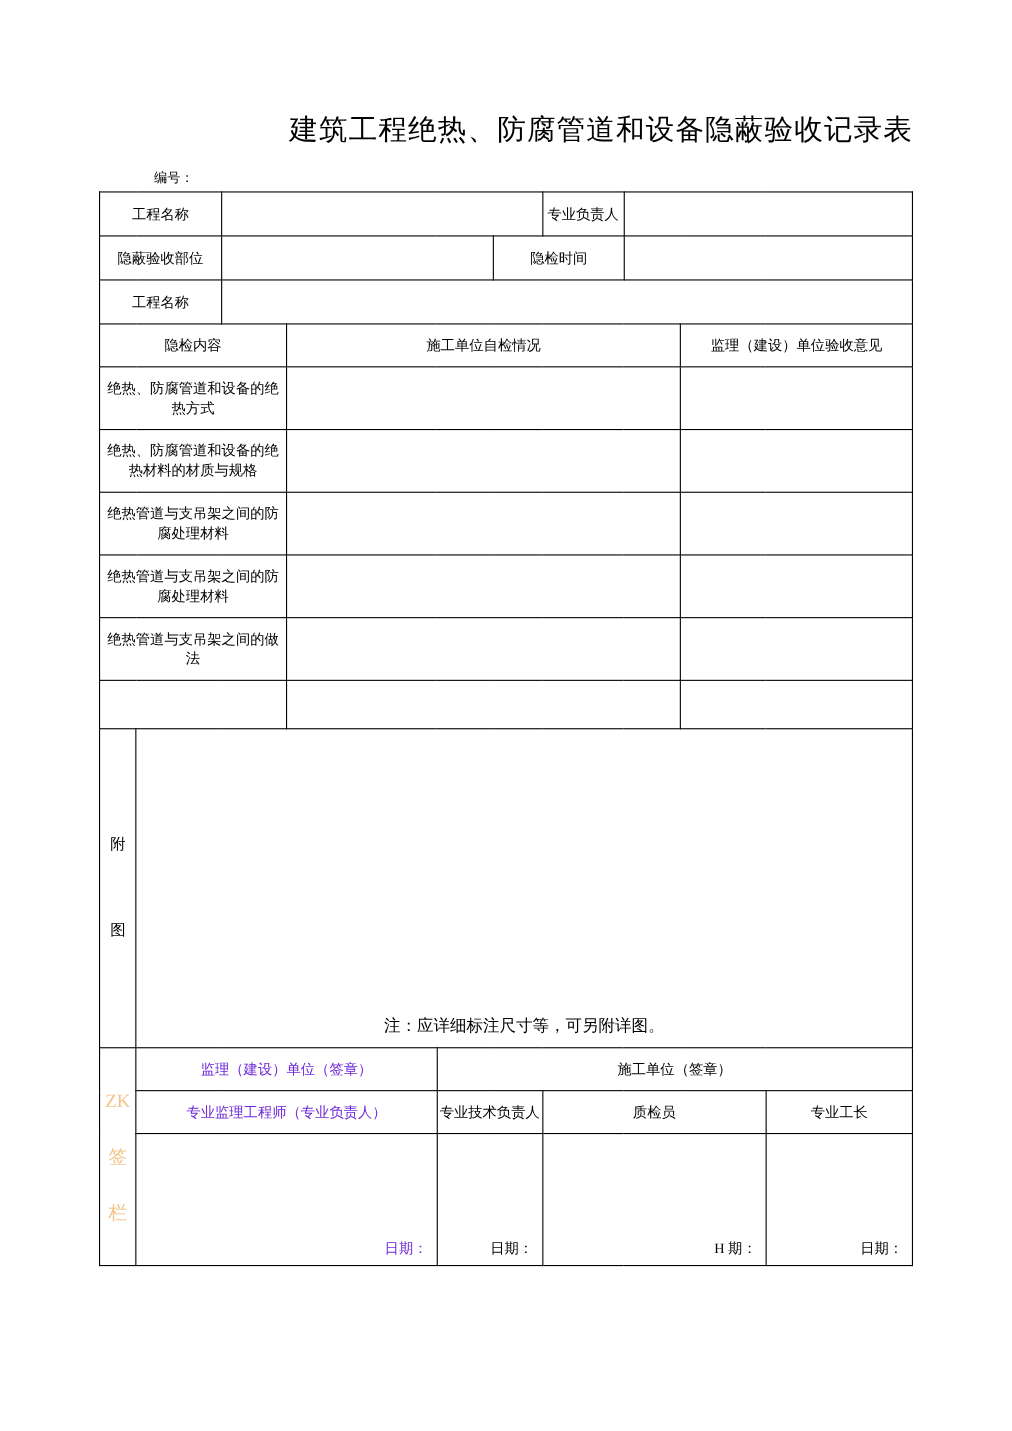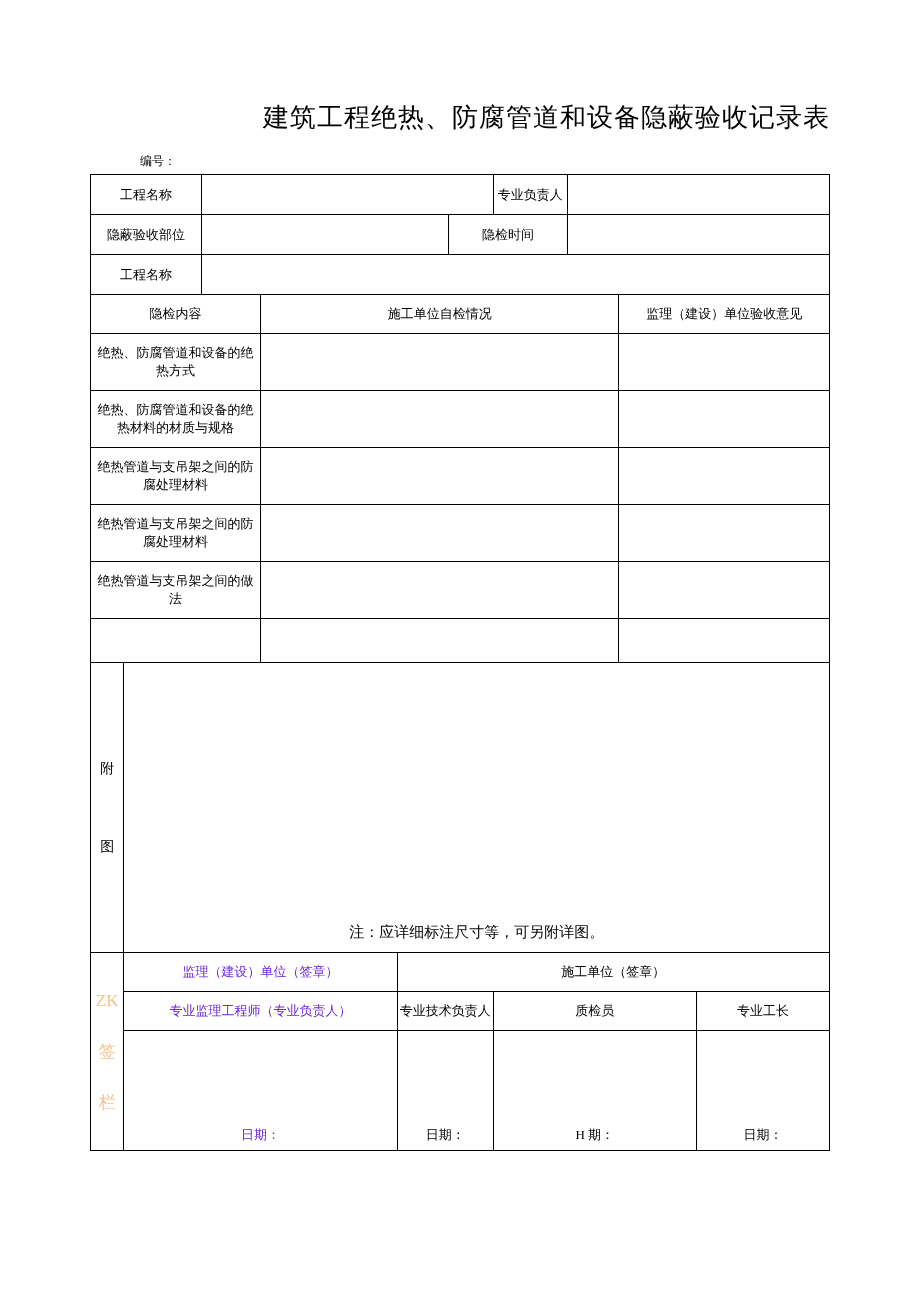--- a/index.html
+++ b/index.html
@@ -49,21 +49,21 @@
       vertical-align: bottom;
       padding: 8px 12px 10px 12px;
       font-size: 15px;
     }
     .orange { color: #6d28d9; }
     .sign-side {
       font-size: 17px;
       line-height: 3;
       color: #f2c48a;
     }
-    .sig-body td { height: 120px; vertical-align: bottom; text-align: center; padding: 6px 8px; }
+    .sig-body td { height: 120px; vertical-align: bottom; text-align: right; padding: 6px 8px; }
     .header-row td { height: 36px; }
   </style>
 </head>
 <body>
 
 <div class="title">建筑工程绝热、防腐管道和设备隐蔽验收记录表</div>
 <div class="serial">编号：</div>
 
 <table>
   <colgroup>

